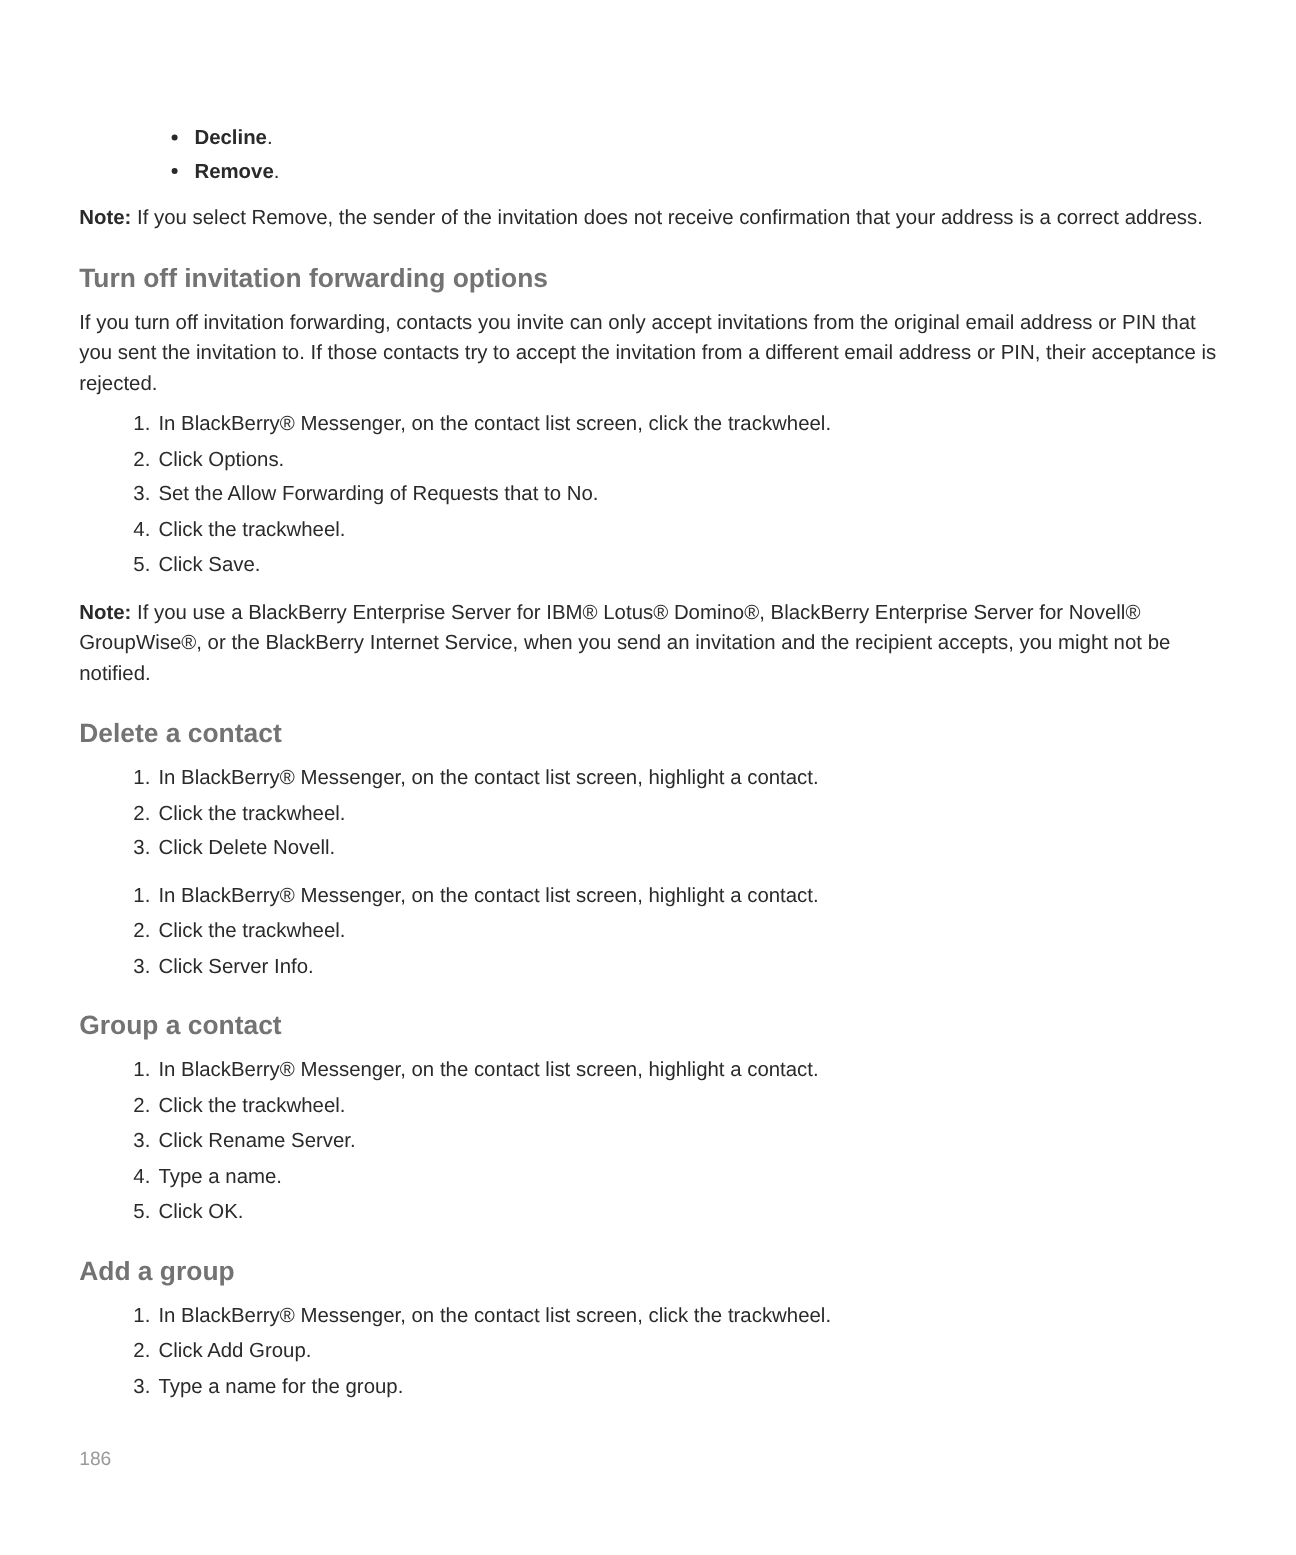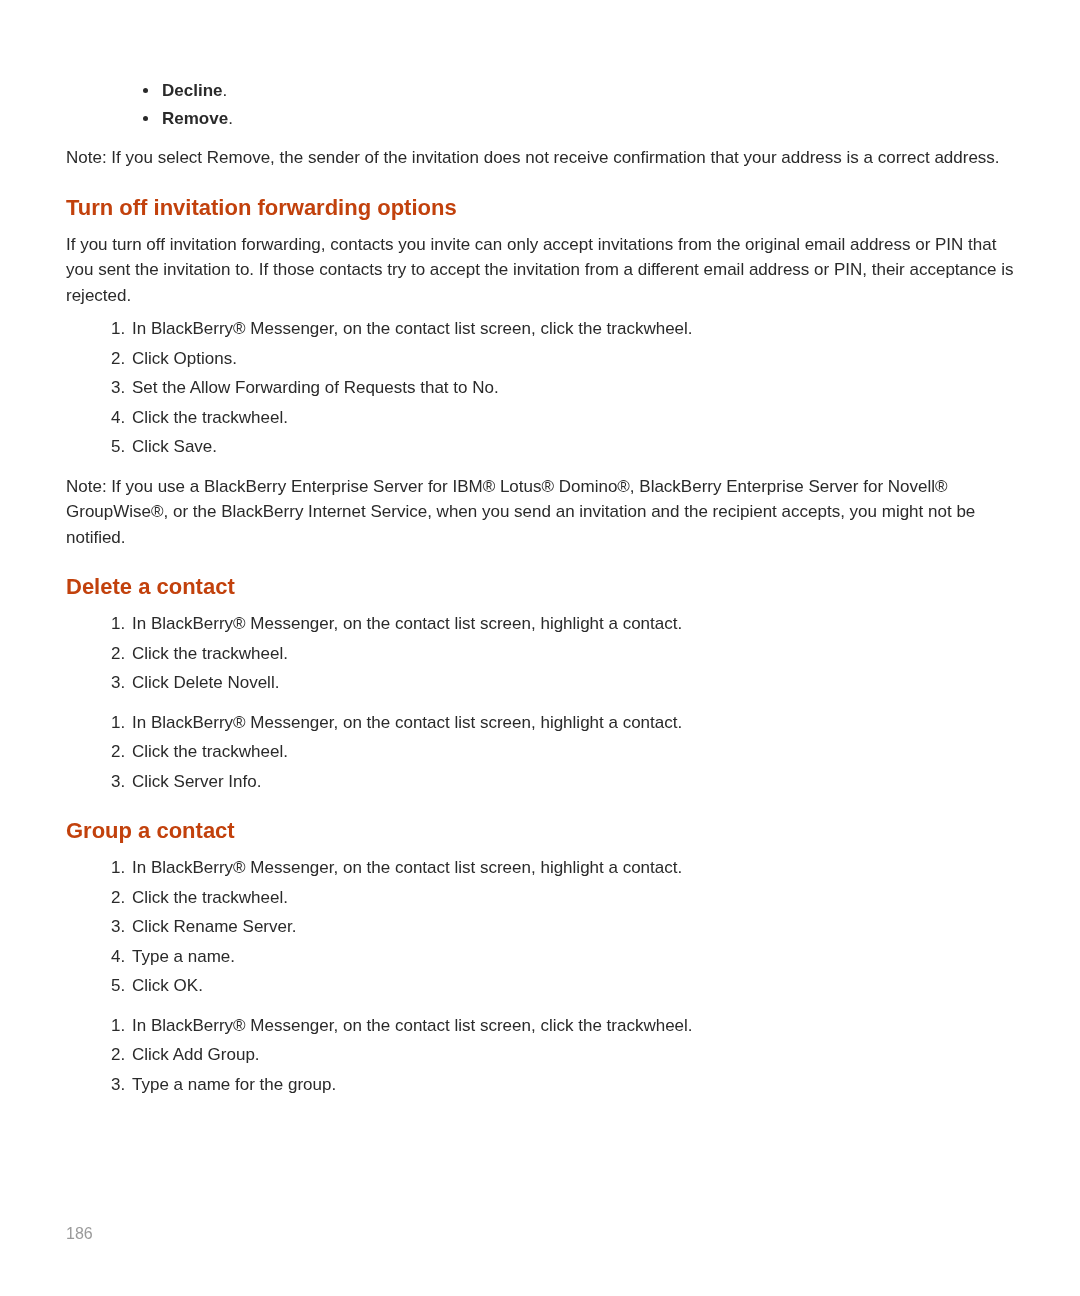--- a/index.html
+++ b/index.html
@@ -8,59 +8,59 @@
     background: #fff;
   }
   body {
     width: 1080px;
     min-height: 1296px;
     font-family: "Segoe UI", "Helvetica Neue", Arial, sans-serif;
     color: #2a2a2a;
     position: relative;
   }
   .page {
-    padding: 78px 66px 0 66px;
+    padding: 102px 66px 0 66px;
     line-height: 1.5;
     font-size: 17px;
   }
   .bullet-list {
     margin: 0 0 14px 0;
     padding-left: 94px;
   }
   .bullet-list li {
     list-style: disc;
     padding-left: 2px;
     margin-bottom: 2px;
   }
   .bold { font-weight: 700; }
-  .note-label { font-weight: 400; }
+  .note-label { font-weight: 700; }
   .note-block {
     margin: 6px 0 18px 0;
   }
   h2.section-title {
     font-size: 22px;
     font-weight: 700;
-    color: #c2410c;
+    color: #737373;
     margin: 20px 0 8px 0;
   }
   p.para {
     margin: 4px 0 8px 0;
   }
   ol.steps {
     margin: 4px 0 14px 0;
     padding-left: 64px;
   }
   ol.steps li {
     padding-left: 2px;
     margin-bottom: 4px;
   }
   .page-number {
     position: absolute;
     left: 66px;
-    bottom: 53px;
+    bottom: 70px;
     color: #9a9a9a;
     font-size: 16px;
   }
   .sr-strong { font-weight: 400; }
 </style>
 </head>
 <body>
 
 <div class="page">
 
@@ -101,20 +101,21 @@
 
   <h2 class="section-title">Group a contact</h2>
   <ol class="steps">
       <li><span>In BlackBerry® Messenger, on the contact list screen, highlight a contact.</span></li>
       <li><span>Click the trackwheel.</span></li>
       <li><span>Click </span><span class="sr-strong">Rename Server</span><span>.</span></li>
       <li><span>Type a name.</span></li>
       <li><span>Click </span><span class="sr-strong">OK</span><span>.</span></li>
     </ol>
 
+  <h2 class="section-title">Add a group</h2>
   <ol class="steps">
       <li><span>In BlackBerry® Messenger, on the contact list screen, click the trackwheel.</span></li>
       <li><span>Click </span><span class="sr-strong">Add Group</span><span>.</span></li>
       <li><span>Type a name for the group.</span></li>
     </ol>
 
 </div>
 
 <div class="page-number">186</div>
 

